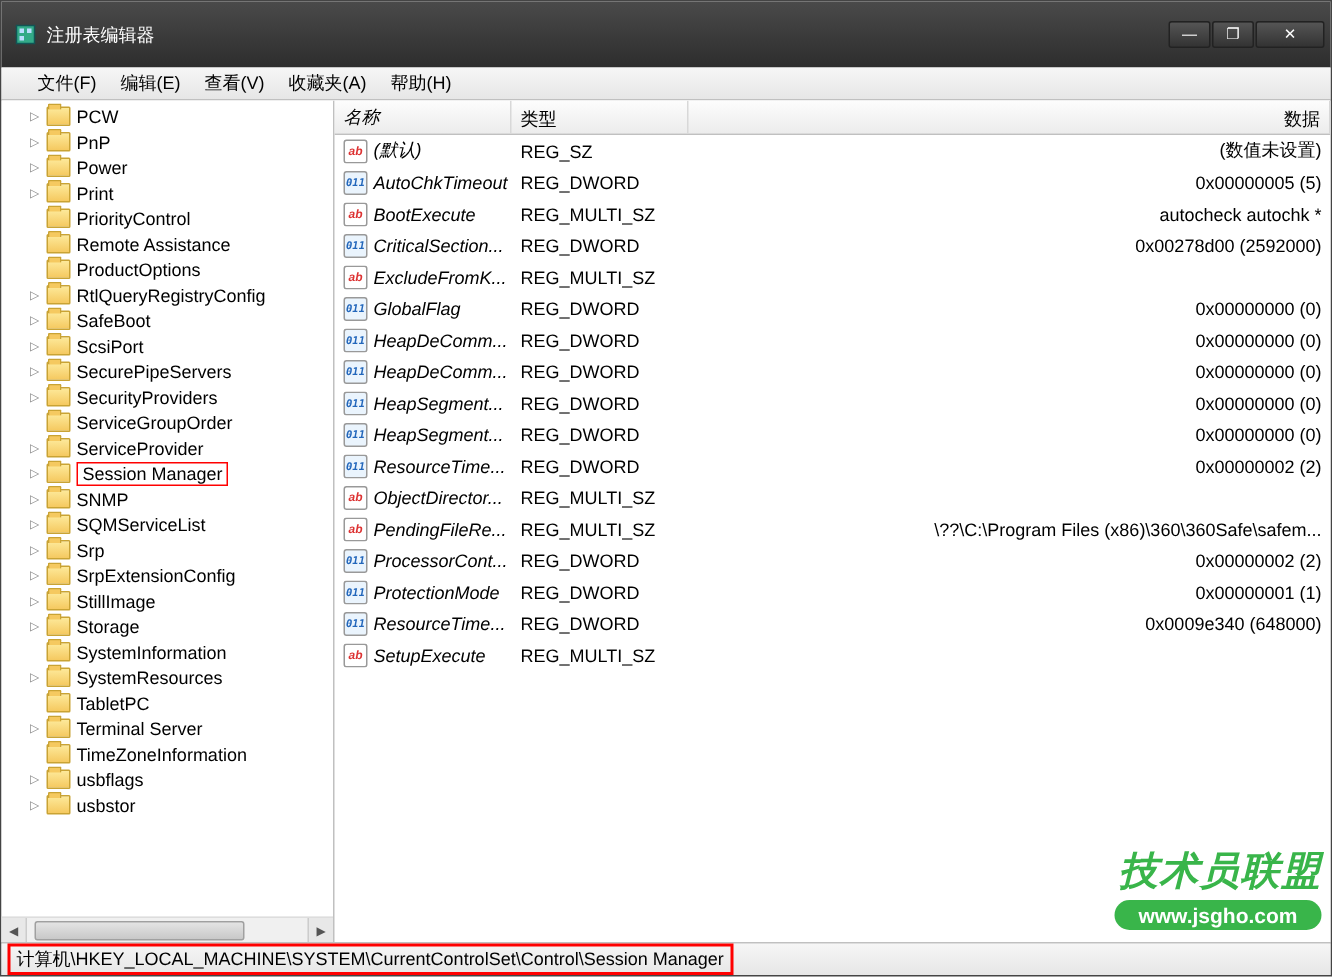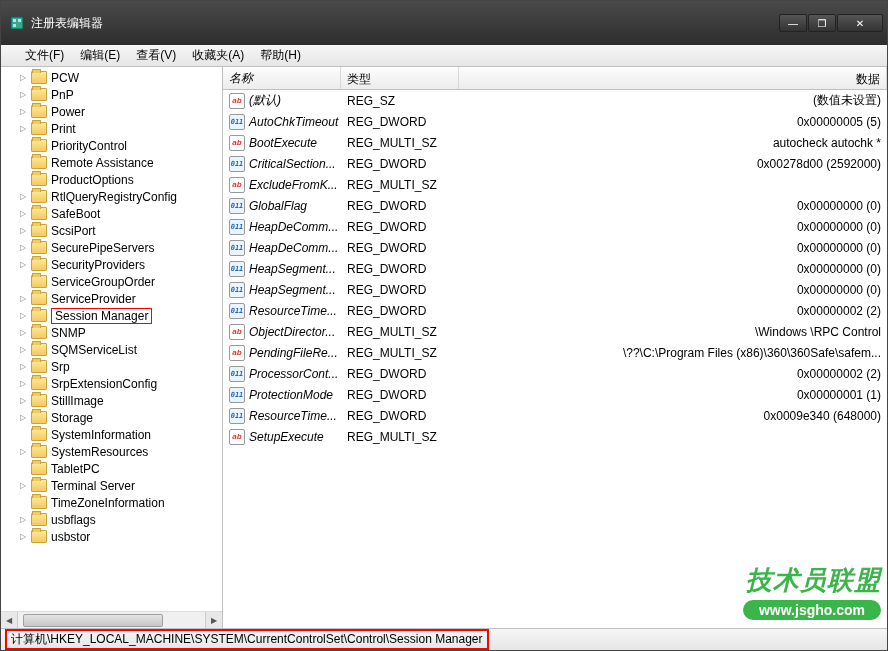--- a/index.html
+++ b/index.html
@@ -321,21 +321,20 @@
             </div>
             <div class="col col-type">REG_DWORD</div>
             <div class="col col-data">0x00000002 (2)</div>
           </div>
           <div class="list-row">
             <div class="col col-name">
               <span class="val-icon sz">ab</span>
               <span>ObjectDirector...</span>
             </div>
             <div class="col col-type">REG_MULTI_SZ</div>
-            <div class="col col-data">\Windows \RPC Control</div>
           </div>
           <div class="list-row">
             <div class="col col-name">
               <span class="val-icon sz">ab</span>
               <span>PendingFileRe...</span>
             </div>
             <div class="col col-type">REG_MULTI_SZ</div>
             <div class="col col-data">\??\C:\Program Files (x86)\360\360Safe\safem...</div>
           </div>
           <div class="list-row">

